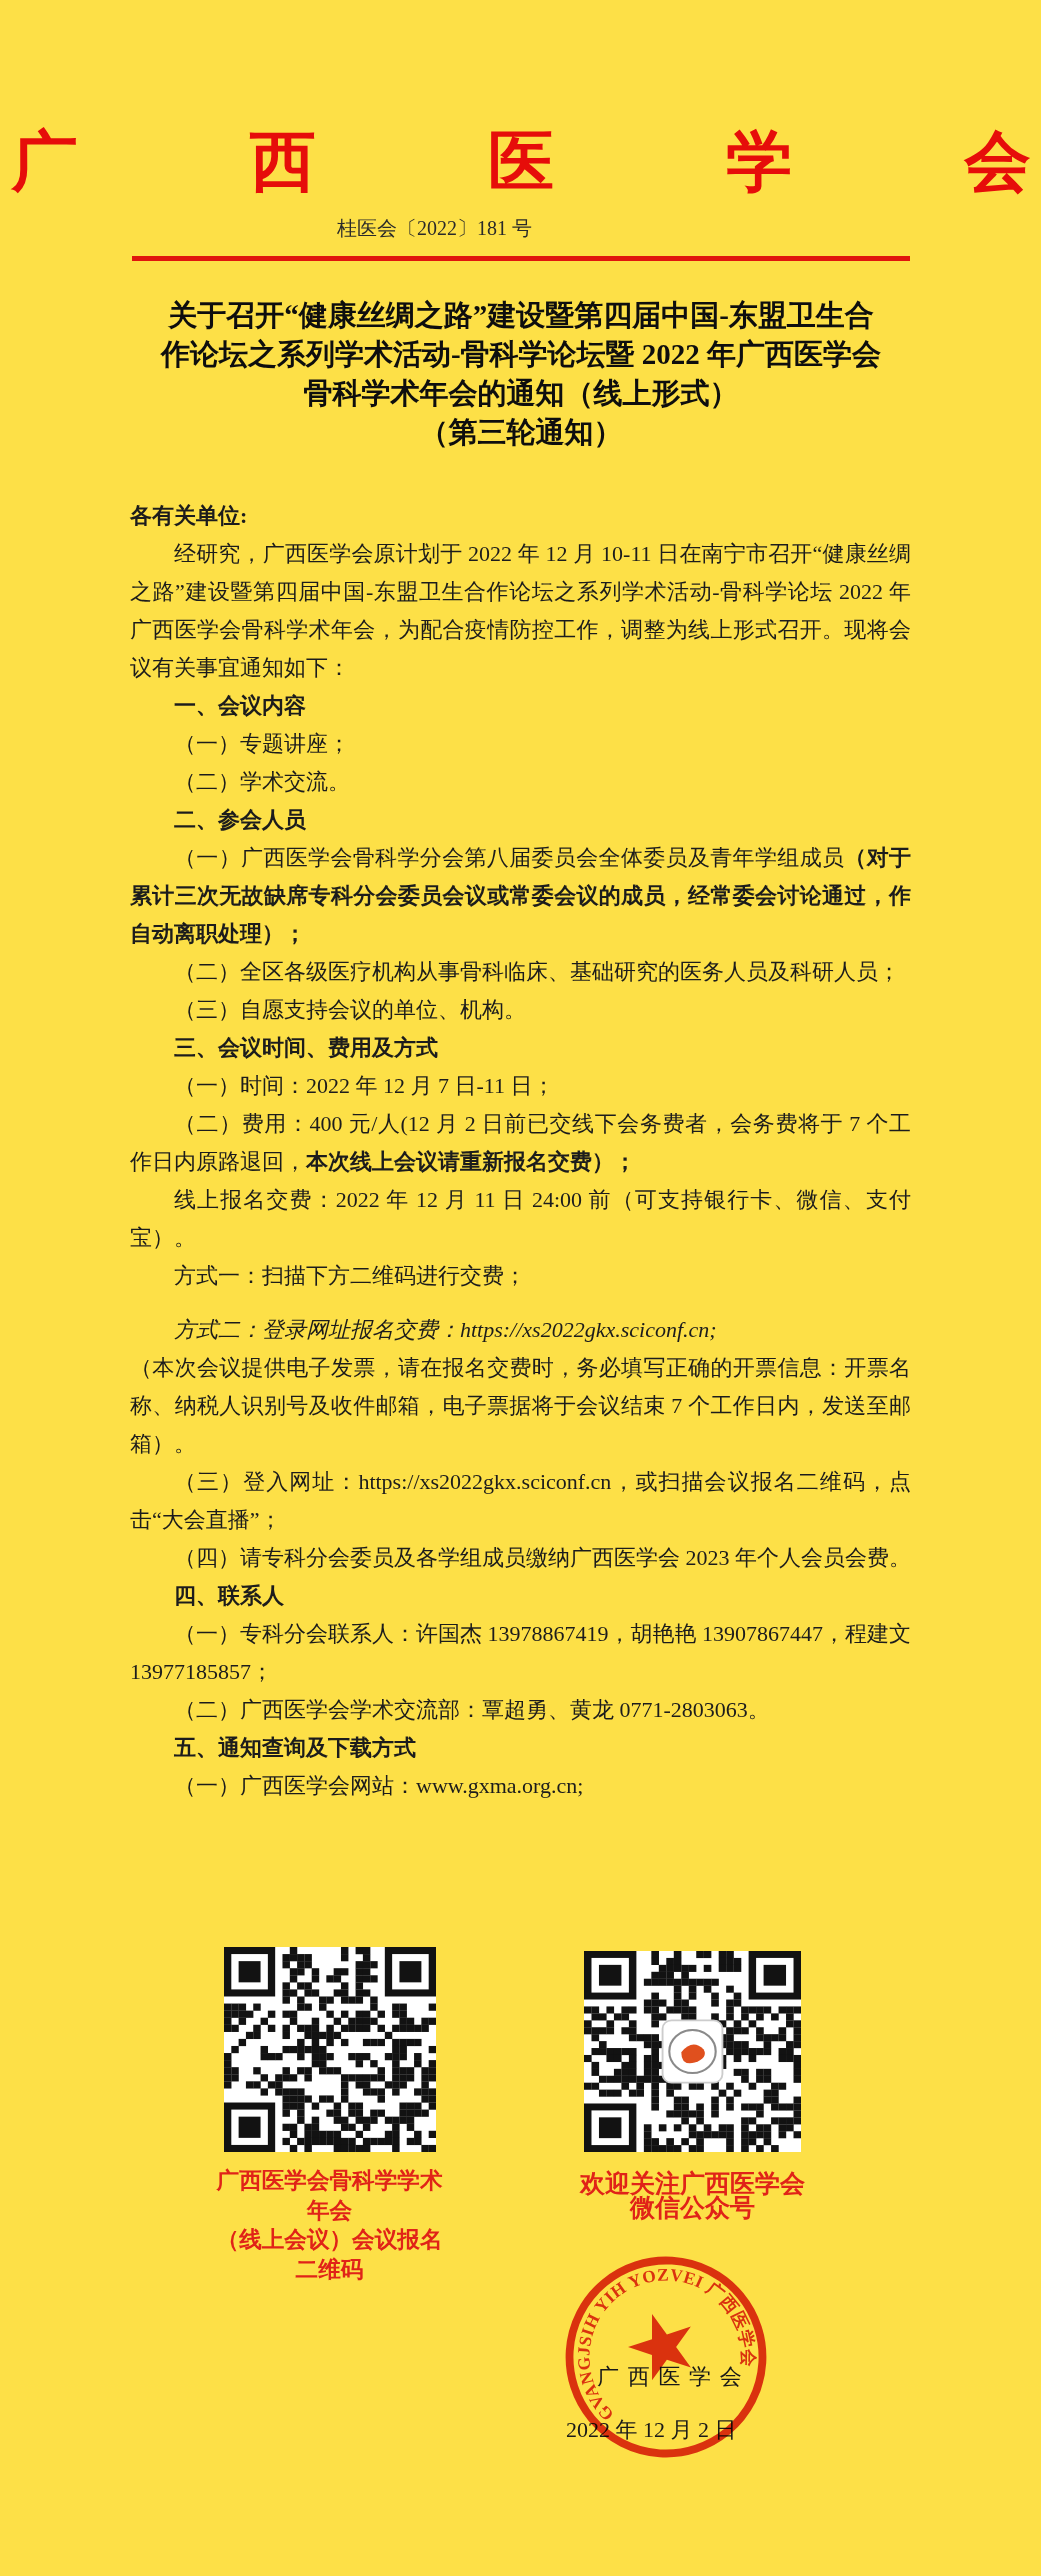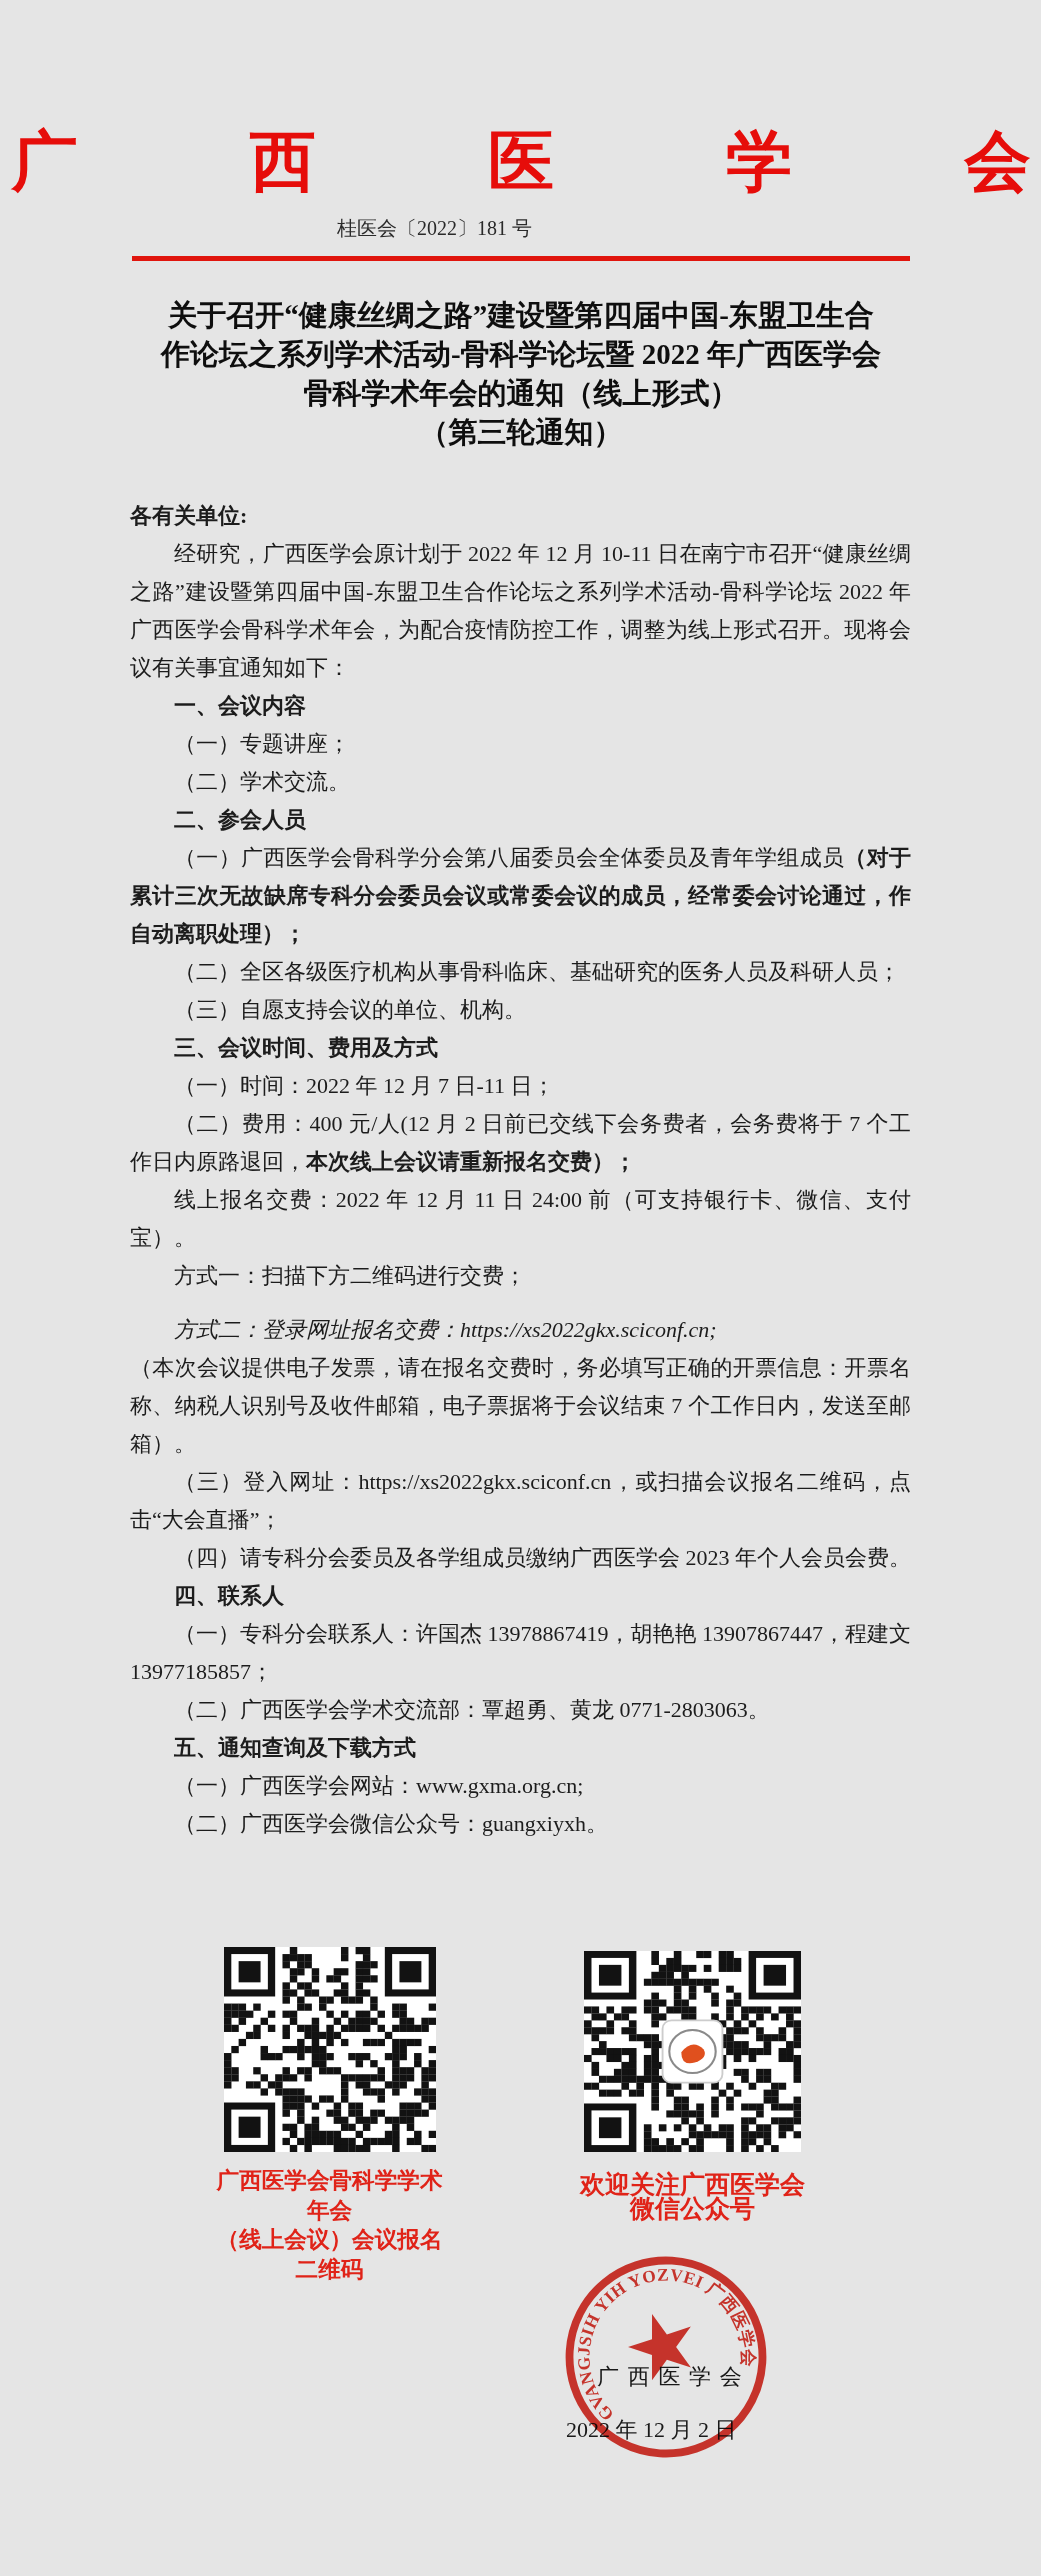--- a/index.html
+++ b/index.html
@@ -1,19 +1,19 @@
 <!DOCTYPE html>
 <html style="font-size:14px"><head>
 <meta charset="utf-8">
 <style>
   html,body{margin:0;padding:0;background:#ffffff;}
   #page{
     position:relative;
     width:1042px;height:2576px;
-    background:#e5e5e5;
+    background:#fde047;
     overflow:hidden;
     font-family:"Liberation Serif","DejaVu Serif",serif;
     color:#1c1c1c;
   }
   
   .org-name{
     position:absolute;left:0;top:118px;width:1042px;
     text-align:center;font-weight:bold;font-size:66px;line-height:87px;
     white-space:nowrap;
   }
@@ -38,21 +38,21 @@
   }
   .body-text p{margin:0;}
   .body-text p.ind{text-indent:2em;}
   .body-text p.gap{margin-top:15.6px;font-style:italic;}
   .body-text .b{font-weight:bold;}
   
   .qr-block{position:absolute;text-align:center;}
   .qr-block.left{left:215px;top:1947px;width:229px;}
   .qr-block.right{left:571px;top:1951px;width:243px;}
   .qr-caption{
-    font-family:Liberation Sans, sans-serif;
+    font-family:Liberation Serif, serif;
     font-weight:bold;
   }
   .qr-block.left  .qr-caption{margin-top:10.4px;font-size:22.6px;line-height:29.5px;}
   .qr-block.right .qr-caption{margin-top:15.6px;font-size:25px;line-height:24px;}
   
   .sig-org{
     position:absolute;left:597px;top:2362px;
     font-size:22px;letter-spacing:8.7px;color:#191919;white-space:nowrap;
   }
   .sig-date{
@@ -101,21 +101,20 @@
       <p class="ind"><span>方式一：扫描下方二维码进行交费；</span></p>
       <p class="ind gap"><span>方式二：登录网址报名交费：https://xs2022gkx.sciconf.cn;</span></p>
       <p class=""><span>（本次会议提供电子发票，请在报名交费时，务必填写正确的开票信息：开票名称、纳税人识别号及收件邮箱，电子票据将于会议结束 7 个工作日内，发送至邮箱）。</span></p>
       <p class="ind"><span>（三）登入网址：https://xs2022gkx.sciconf.cn，或扫描会议报名二维码，点击“大会直播”；</span></p>
       <p class="ind"><span>（四）请专科分会委员及各学组成员缴纳广西医学会 2023 年个人会员会费。</span></p>
       <p class="ind"><span class="b">四、联系人</span></p>
       <p class="ind"><span>（一）专科分会联系人：许国杰 13978867419，胡艳艳 13907867447，程建文 13977185857；</span></p>
       <p class="ind"><span>（二）广西医学会学术交流部：覃超勇、黄龙 0771-2803063。</span></p>
       <p class="ind"><span class="b">五、通知查询及下载方式</span></p>
       <p class="ind"><span>（一）广西医学会网站：www.gxma.org.cn;</span></p>
-      <p class="ind"><span>（二）广西医学会微信公众号：guangxiyxh。</span></p>
     </div>
 
   <div class="qr-block left">
     <svg id="qr-left" width="212" height="205" viewBox="0 0 29 29" preserveAspectRatio="none">
         <rect x="0" y="0" width="29" height="29" fill="#ffffff"></rect>
         <rect x="9" y="0" width="1.02" height="1.02" fill="#121212"></rect>
         <rect x="16" y="0" width="1.02" height="1.02" fill="#121212"></rect>
         <rect x="18" y="0" width="1.02" height="1.02" fill="#121212"></rect>
         <rect x="19" y="0" width="1.02" height="1.02" fill="#121212"></rect>
         <rect x="8" y="1" width="1.02" height="1.02" fill="#121212"></rect>

